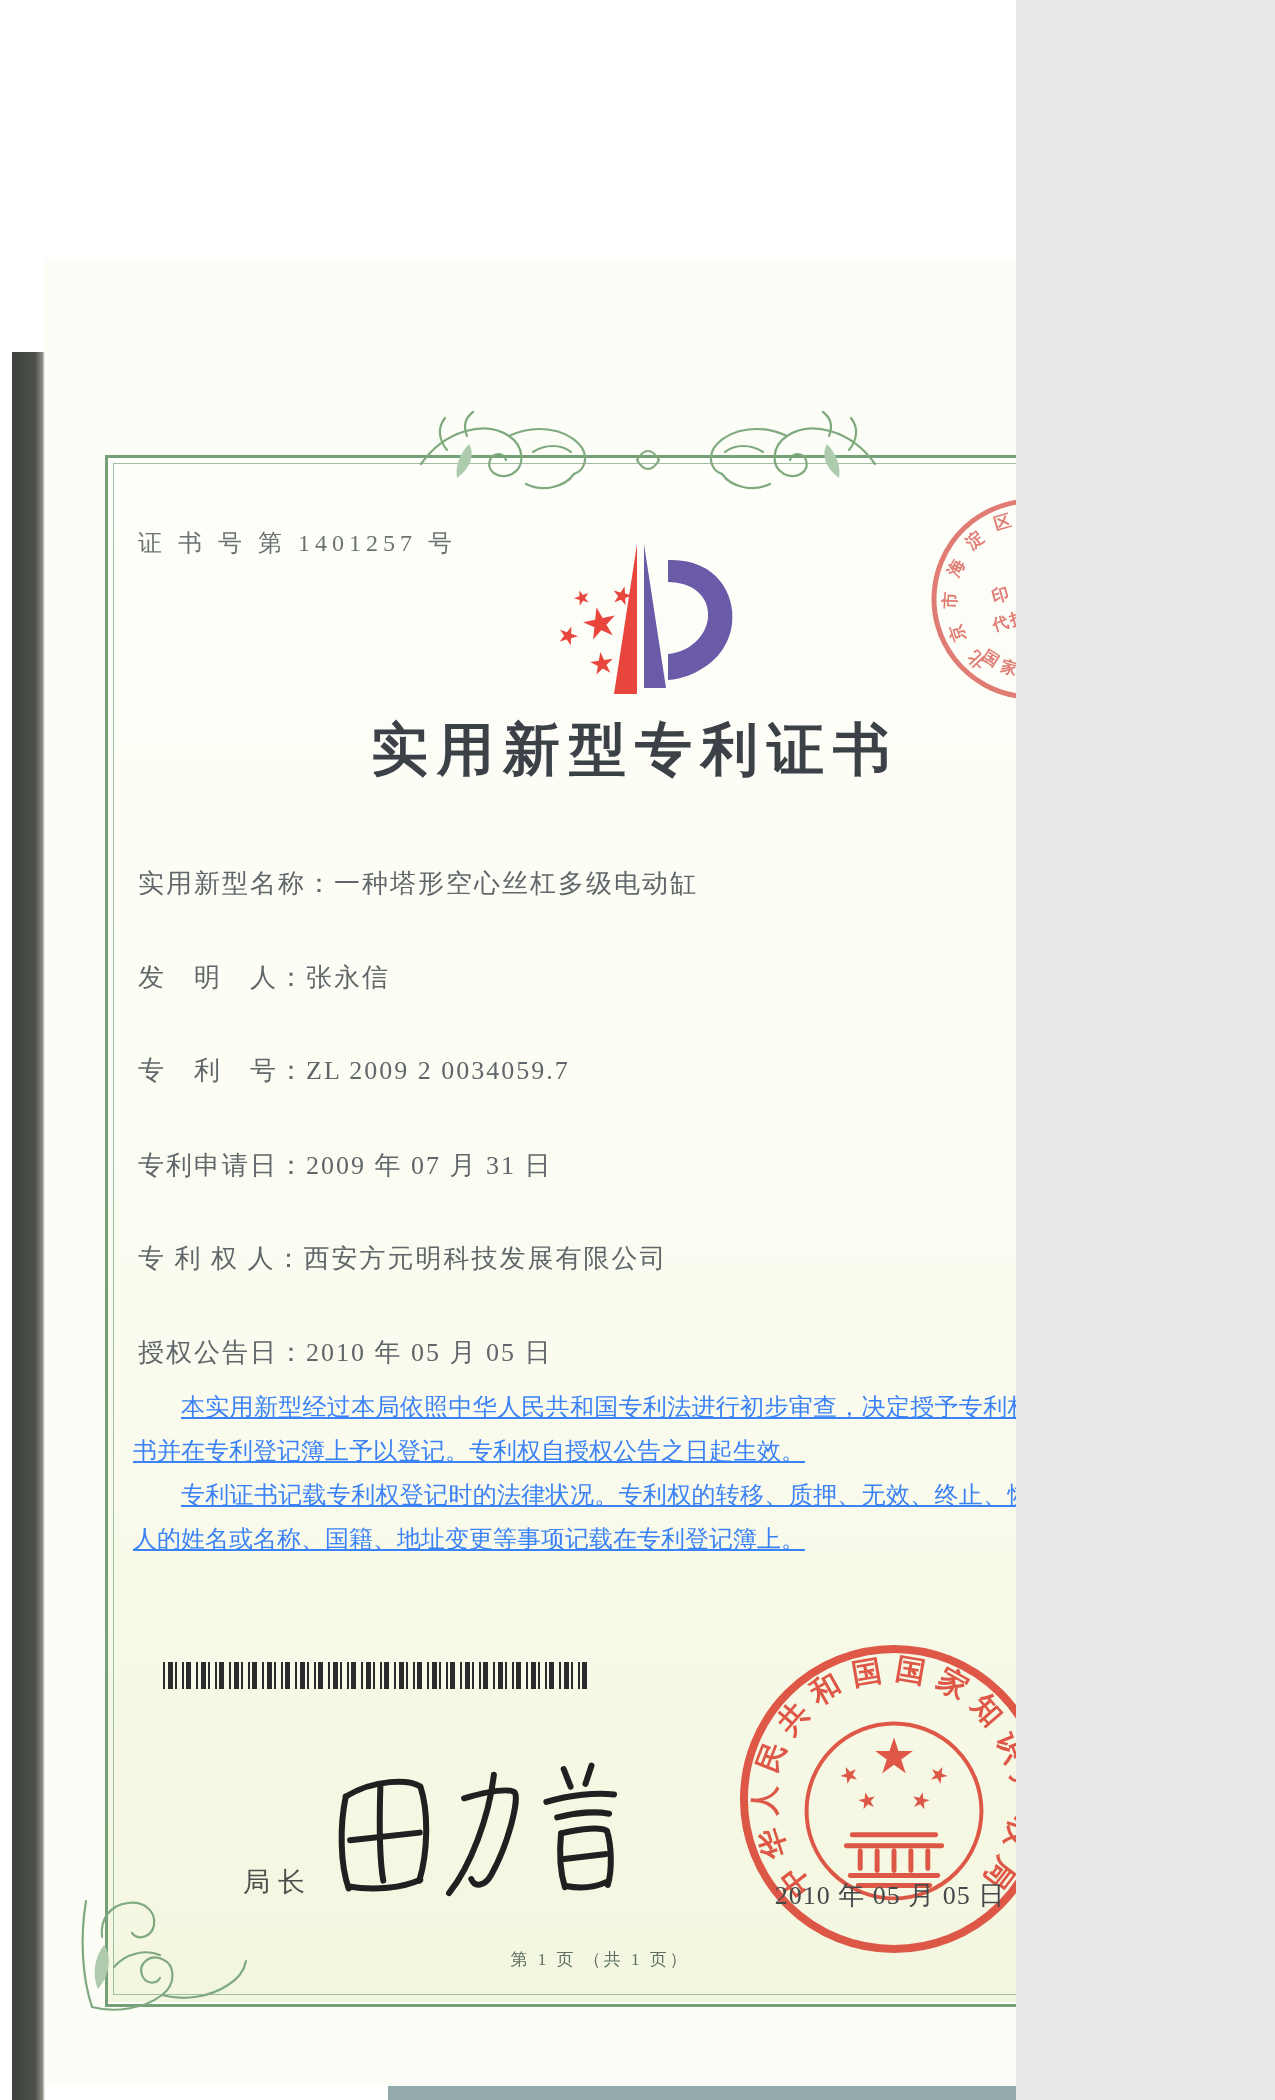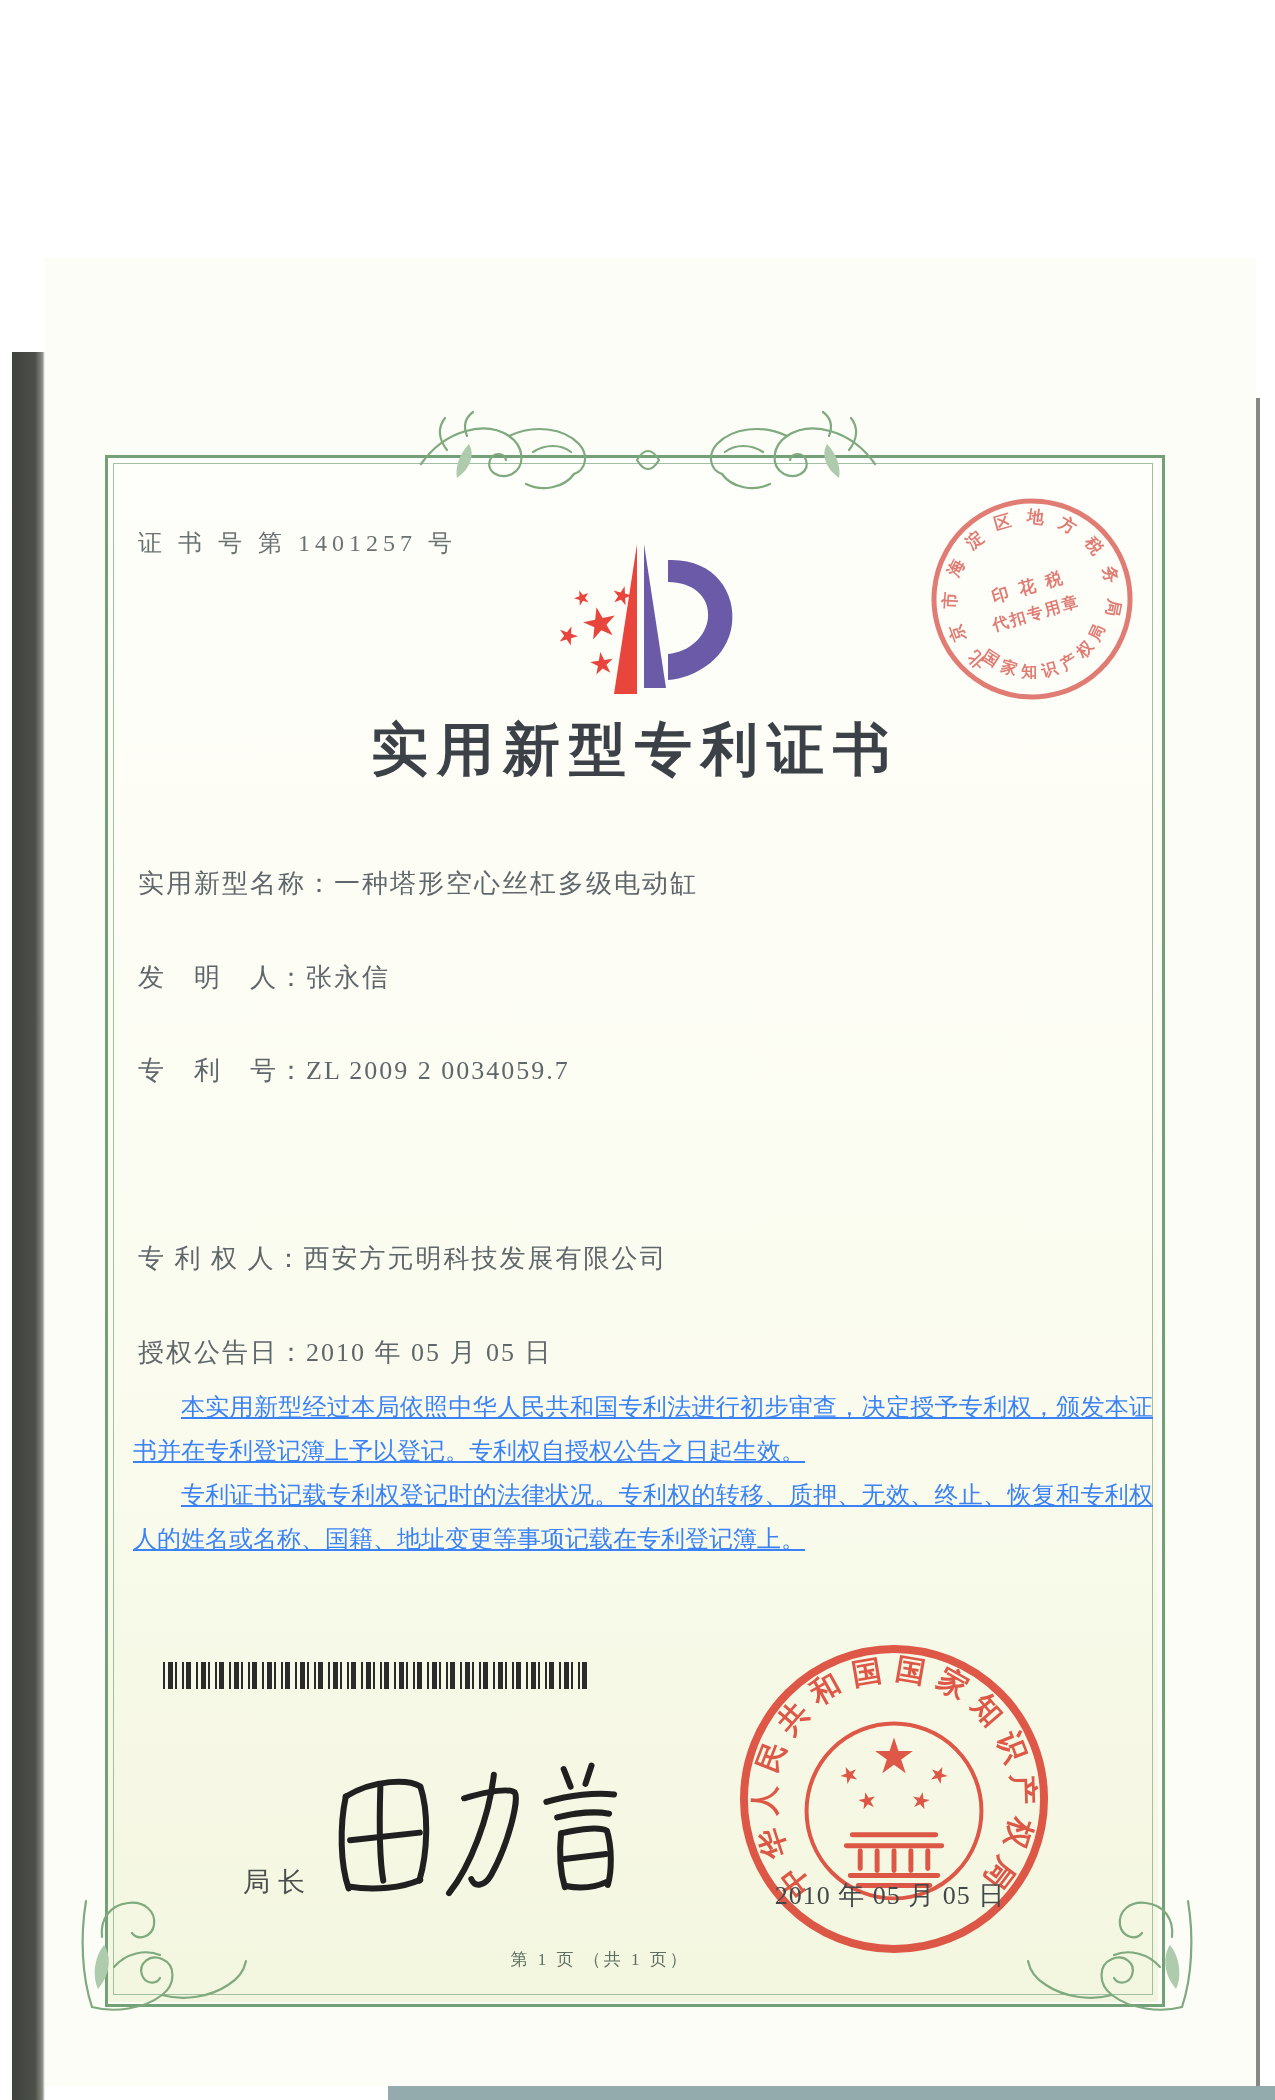--- a/index.html
+++ b/index.html
@@ -1,16 +1,16 @@
 <!DOCTYPE html>
 <html><head>
 <meta charset="utf-8">
 <style>
   html,body{margin:0;padding:0;background:#e9e9e9;}
-  .page{position:relative;width:1275px;height:2100px;background:#ffffff;overflow:hidden;
+  .page{position:relative;width:1016px;height:2100px;background:#ffffff;overflow:hidden;
         font-family:"Liberation Serif","DejaVu Serif",serif;}
   .abs{position:absolute;}
 
   
   .scan-strip-left{left:12px;top:352px;width:33px;height:1748px;
     background:linear-gradient(90deg,#3f433d 0%,#4c5049 70%,#8a8d86 92%,rgba(138,141,134,0) 100%);}
   .scan-line-right{left:1256px;top:398px;width:4px;height:1688px;background:#5c5f59;opacity:.75;}
   .scan-strip-bottom{left:388px;top:2086px;width:887px;height:14px;background:#93abac;}
   .paper{left:45px;top:258px;width:1211px;height:1828px;background:#fdfdf8;}
 
@@ -126,20 +126,23 @@
   <div class="abs field f0">
     <span>实用新型名称：</span><span>一种塔形空心丝杠多级电动缸</span>
   </div>
 
   <div class="abs title">实用新型专利证书</div>
   <div class="abs field f1">
     <span>发　明　人：</span><span>张永信</span>
   </div>
   <div class="abs field f2">
     <span>专　利　号：</span><span>ZL 2009 2 0034059.7</span>
+  </div>
+  <div class="abs field f3">
+    <span>专利申请日：</span><span>2009 年 07 月 31 日</span>
   </div>
   <div class="abs field f4">
     <span>专 利 权 人：</span><span>西安方元明科技发展有限公司</span>
   </div>
   <div class="abs field f5">
     <span>授权公告日：</span><span>2010 年 05 月 05 日</span>
   </div>
 
   <div class="abs body-text">
     <p>本实用新型经过本局依照中华人民共和国专利法进行初步审查，决定授予专利权，颁发本证书并在专利登记簿上予以登记。专利权自授权公告之日起生效。</p>

